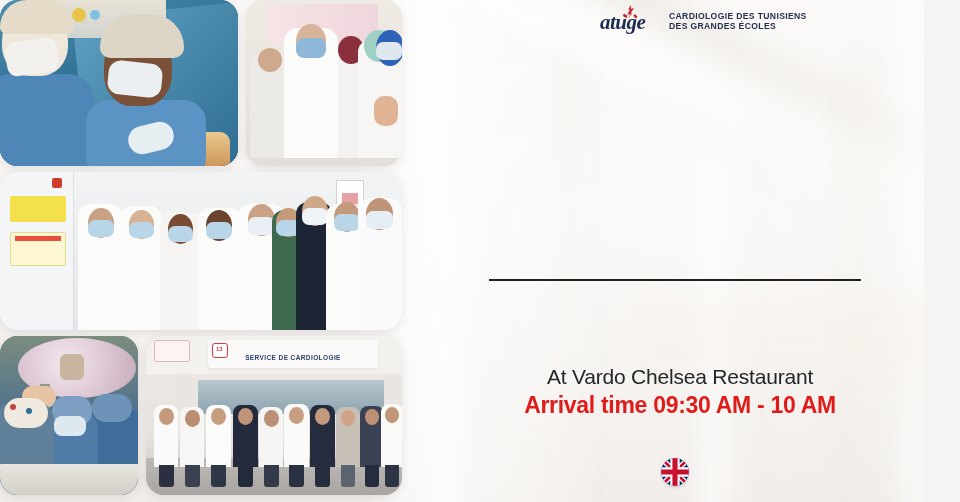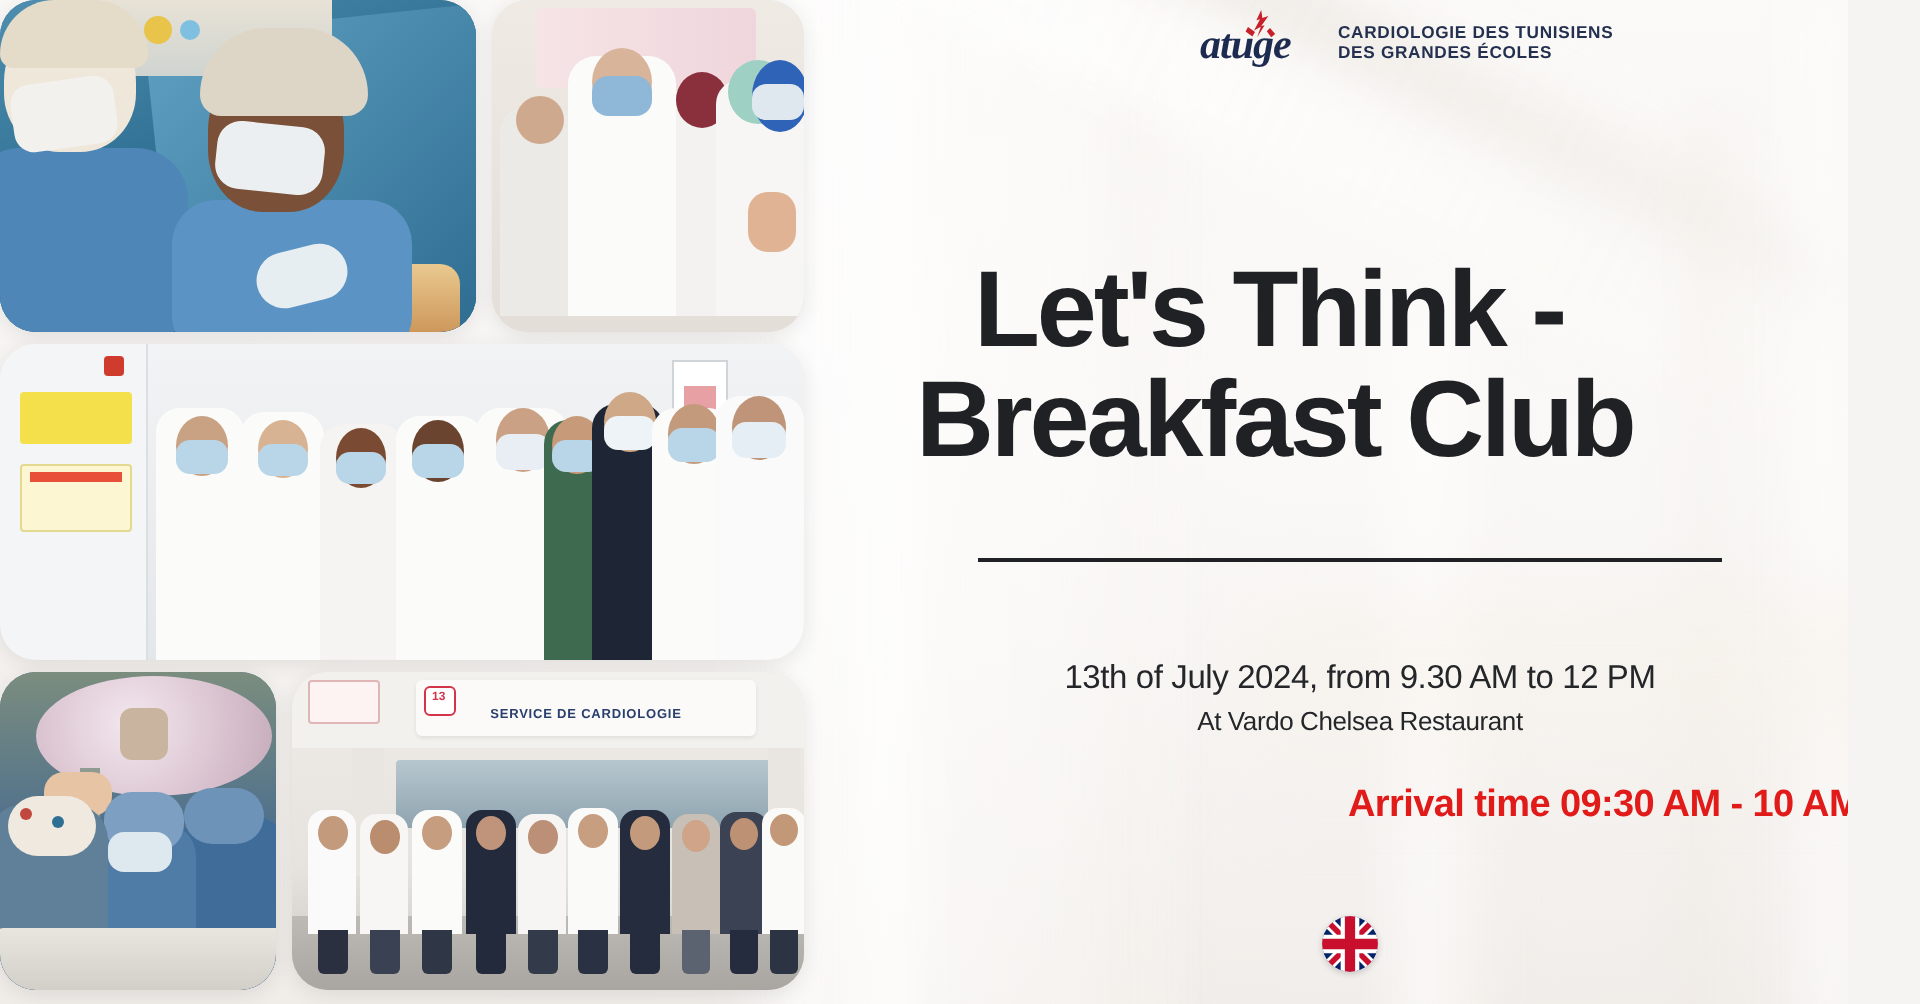--- a/index.html
+++ b/index.html
@@ -214,25 +214,25 @@
   .divider{
     position:absolute; left:489px; top:279px; width:372px; height:2px;
     background:#1f2124;
   }
 
   .details{
     position:absolute; left:430px; top:328px; width:500px;
     text-align:center; color:#24262a;
   }
   .details .when{ font-size:16.5px; line-height:1.45; letter-spacing:-.2px; }
-  .details .venue{ font-size:13px; line-height:1.45; letter-spacing:-.2px; }
+  .details .venue{ font-size:21px; line-height:1.45; letter-spacing:-.2px;margin-top:34px; }
   .arrival{
     position:absolute; left:430px; top:392px; width:500px;
-    text-align:right;
-    font-size:19px; font-weight:700; color:#e01b19; letter-spacing:-.3px;
+    text-align:center;
+    font-size:23px; font-weight:700; color:#e01b19; letter-spacing:-.3px;
   }
   .address{
     position:absolute; left:420px; top:420px; width:520px;
     text-align:center;
     font-size:17px; color:#24262a; letter-spacing:-.3px;
   }
 
   .flag{
     position:absolute; left:661px; top:458px;
     width:28px; height:28px; border-radius:50%;
@@ -402,29 +402,24 @@
         <path d="M2.0 8.5 L5.5 11.0 L4.2 13.2 L0.8 10.8 Z" fill="#c8202a"></path>
         <path d="M13.0 9.0 L15.6 12.0 L13.6 13.6 L11.4 10.6 Z" fill="#c8202a"></path>
       </svg>
     </div>
     <div class="logo-text">
       <div class="l1">CARDIOLOGIE DES TUNISIENS</div>
       <div class="l2">DES GRANDES ÉCOLES</div>
     </div>
   </div>
 
-  <h1 class="headline">
-    <span class="ln ln1">Let's Think -</span>
-    <span class="ln ln2">Breakfast Club</span>
-  </h1>
 
   <div class="divider"></div>
 
   <div class="details">
-    <div class="when">13th of July 2024, from 9.30 AM to 12 PM</div>
     <div class="venue">At Vardo Chelsea Restaurant</div>
   </div>
 
   <div class="arrival">Arrival time 09:30 AM - 10 AM</div>
 
   <div class="flag">
     <svg viewBox="0 0 60 60" width="28" height="28">
       <clipPath id="c">
           <circle cx="30" cy="30" r="30"></circle>
         </clipPath>

